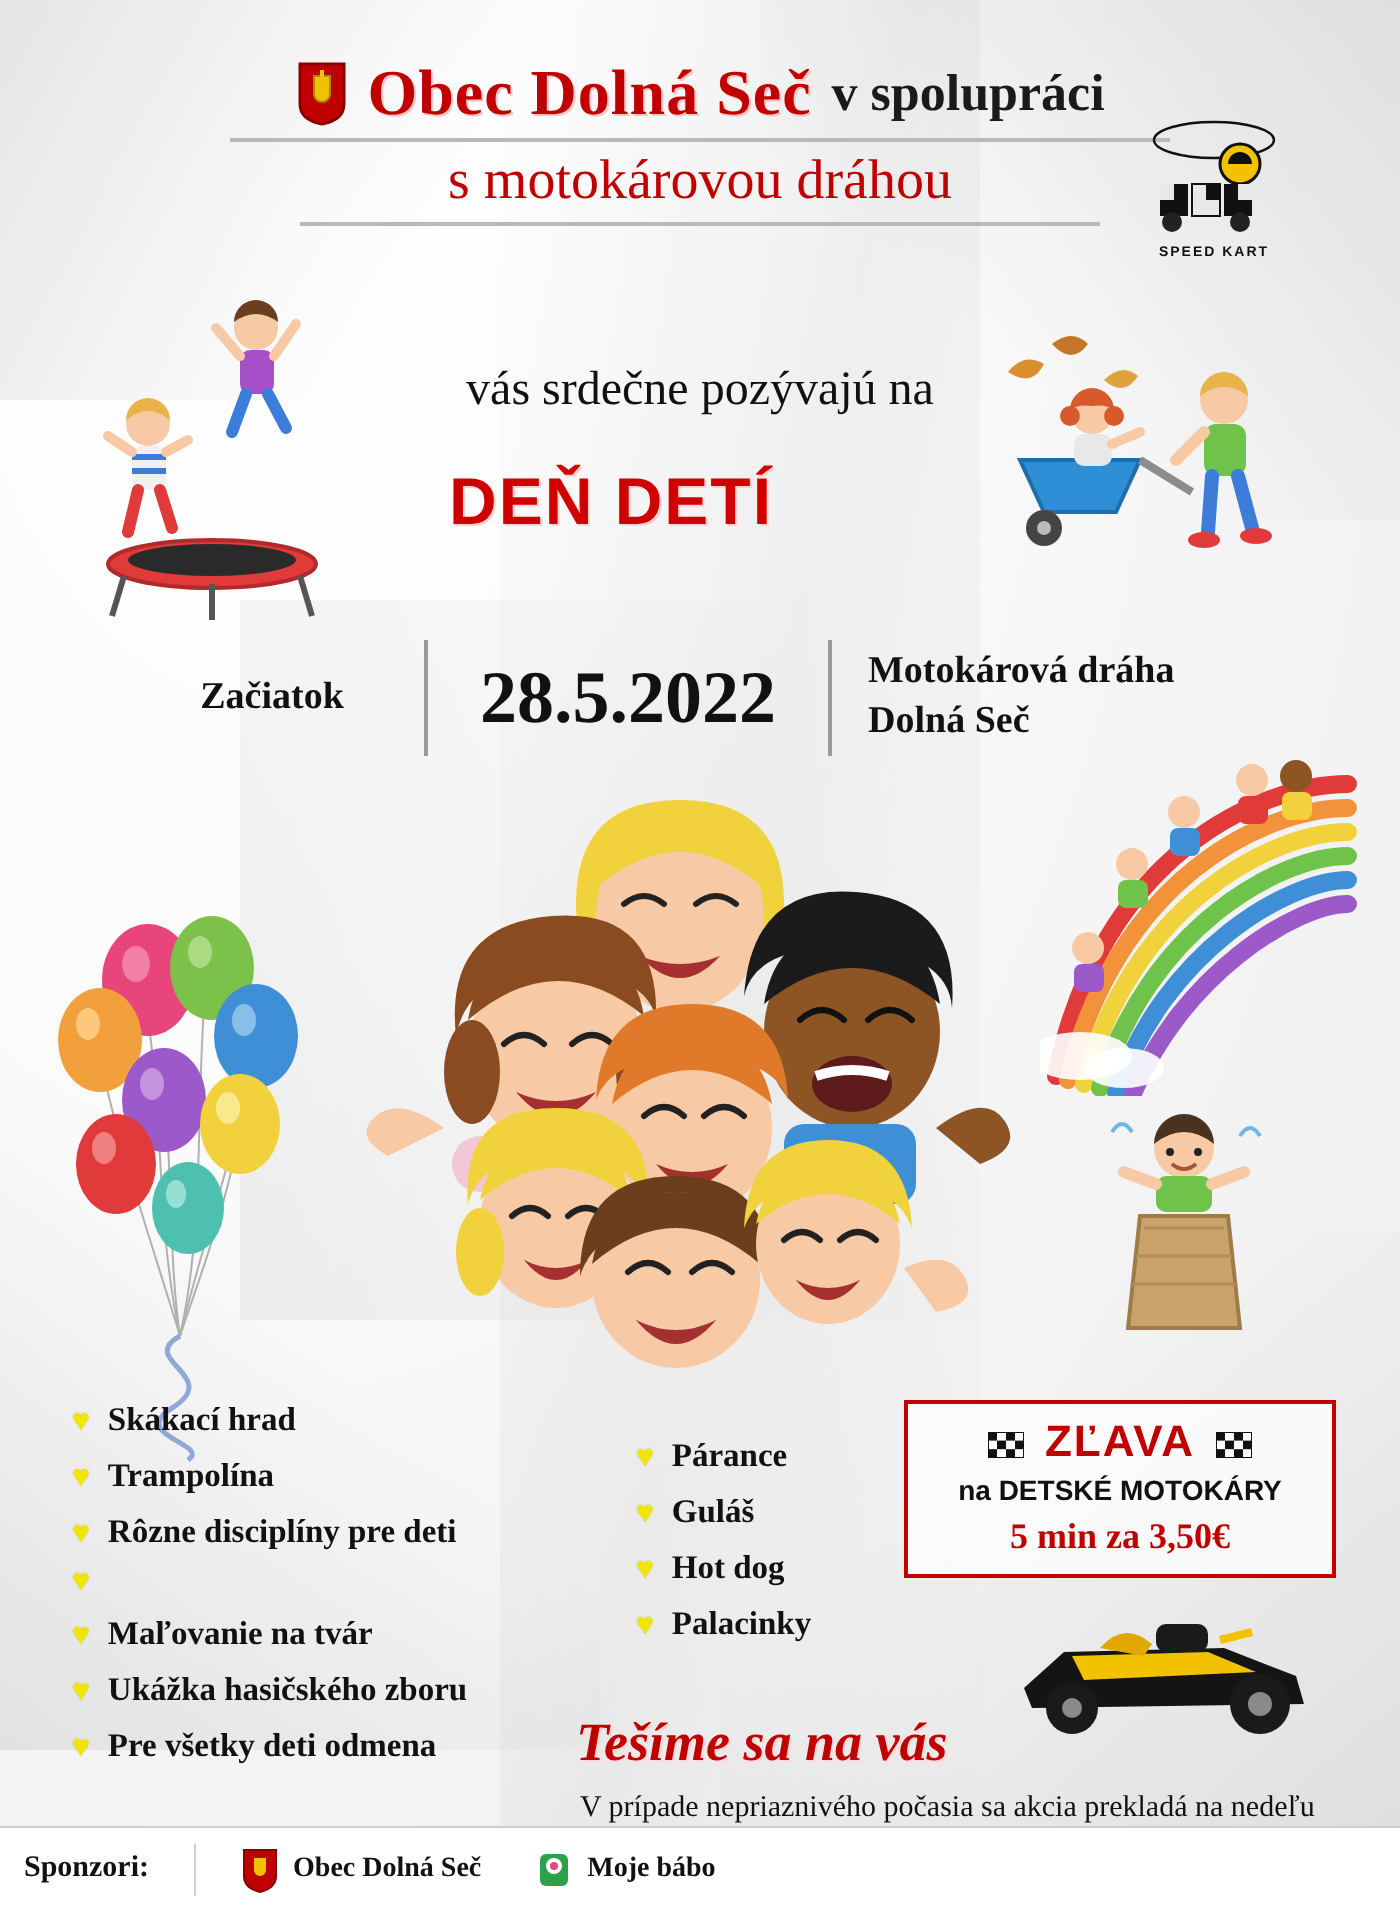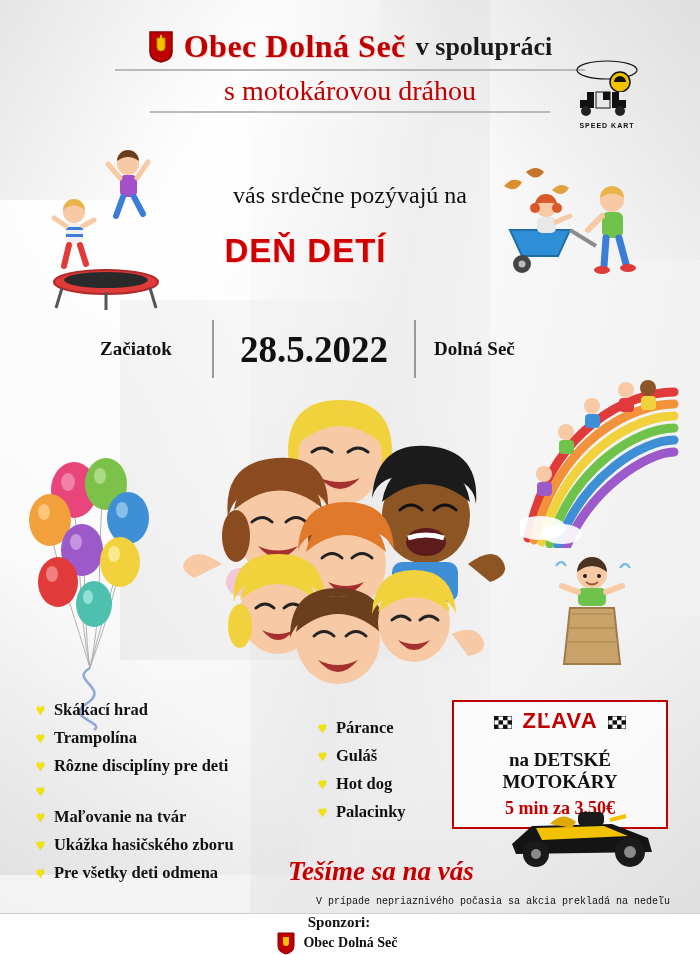--- a/index.html
+++ b/index.html
@@ -234,25 +234,25 @@
     box-sizing: border-box;
   }
   .zlava-title {
     font-family: Liberation Sans, sans-serif;
     font-weight: bold;
     font-size: 22px;
     color: #c00000;
     letter-spacing: 1px;
   }
   .zlava-sub {
-    font-family: Liberation Serif, serif;
-    font-weight: bold;
-    font-size: 19px;
-    color: #111;
-    margin-top: 15px;
+    font-family: Liberation Sans, sans-serif;
+    font-weight: bold;
+    font-size: 14px;
+    color: #111;
+    margin-top: 3px;
   }
   .zlava-price {
     font-family: "Liberation Serif", serif;
     font-weight: bold;
     font-size: 18px;
     color: #c00000;
     margin-top: 5px;
   }
   .flag {
     display: inline-block;
@@ -274,41 +274,40 @@
     font-style: italic;
     font-size: 27px;
     color: #c00000;
     text-shadow: 1px 1px 0 #ffd9d9;
   }
   .note {
     position: absolute;
     left: 290px;
     top: 896px;
     width: 380px;
-    text-align: right;
-    font-family: Liberation Mono, monospace;
-    font-size: 10px;
+    text-align: left;
+    font-family: Liberation Serif, serif;
+    font-size: 15px;
     color: #111;
   }
 
   
   .footer {
     position: absolute;
     left: 0;
     bottom: 0;
     width: 700px;
     height: 42px;
     background: #ffffff;
     border-top: 1px solid #cfcfcf;
     display: flex;
     align-items: center;
-    padding: 0 22px;
+    padding: 0 12px;
     box-sizing: border-box;
     gap: 0;
-    flex-direction: column;
   }
   .sponzori-label {
     font-family: "Liberation Serif", serif;
     font-weight: bold;
     font-size: 15px;
     color: #111;
     margin-right: 22px;
   }
   .sponsor {
     display: flex;
@@ -440,20 +439,21 @@
   </div>
 
   <div class="infobar">
     <div class="info-left">
       <div>Začiatok</div>
     </div>
     <div class="vline"></div>
     <div class="info-date">28.5.2022</div>
     <div class="vline"></div>
     <div class="info-right">
+      <div>Motokárová dráha</div>
       <div>Dolná Seč</div>
     </div>
   </div>
 
   <div class="balloons">
     <svg width="140" height="300" viewBox="0 0 140 300">
       <g stroke="#b0b0b0" stroke-width="1" fill="none">
         <path d="M46 78 C54 130 50 180 62 236"></path>
         <path d="M74 72 C70 130 74 182 62 236"></path>
         <path d="M24 106 C34 150 48 190 62 236"></path>

